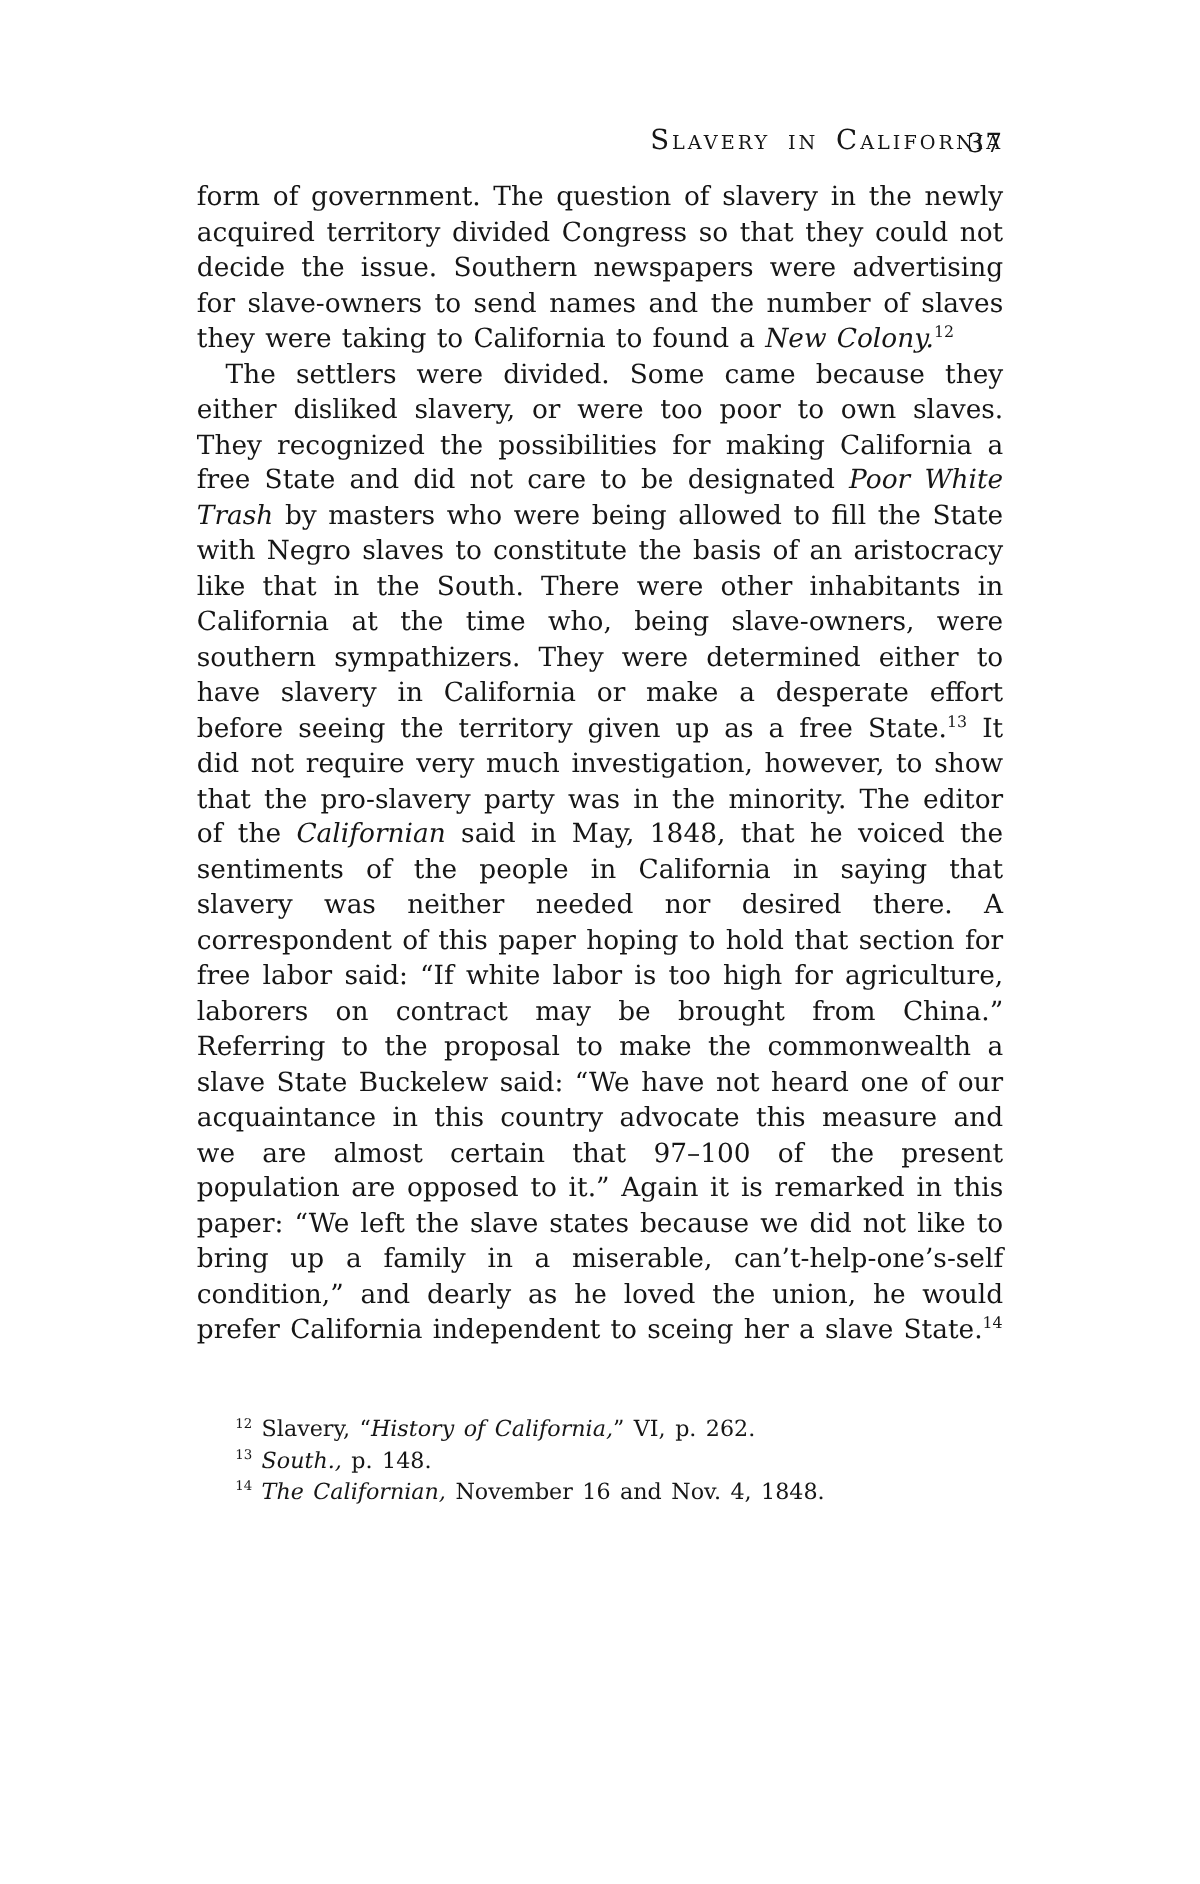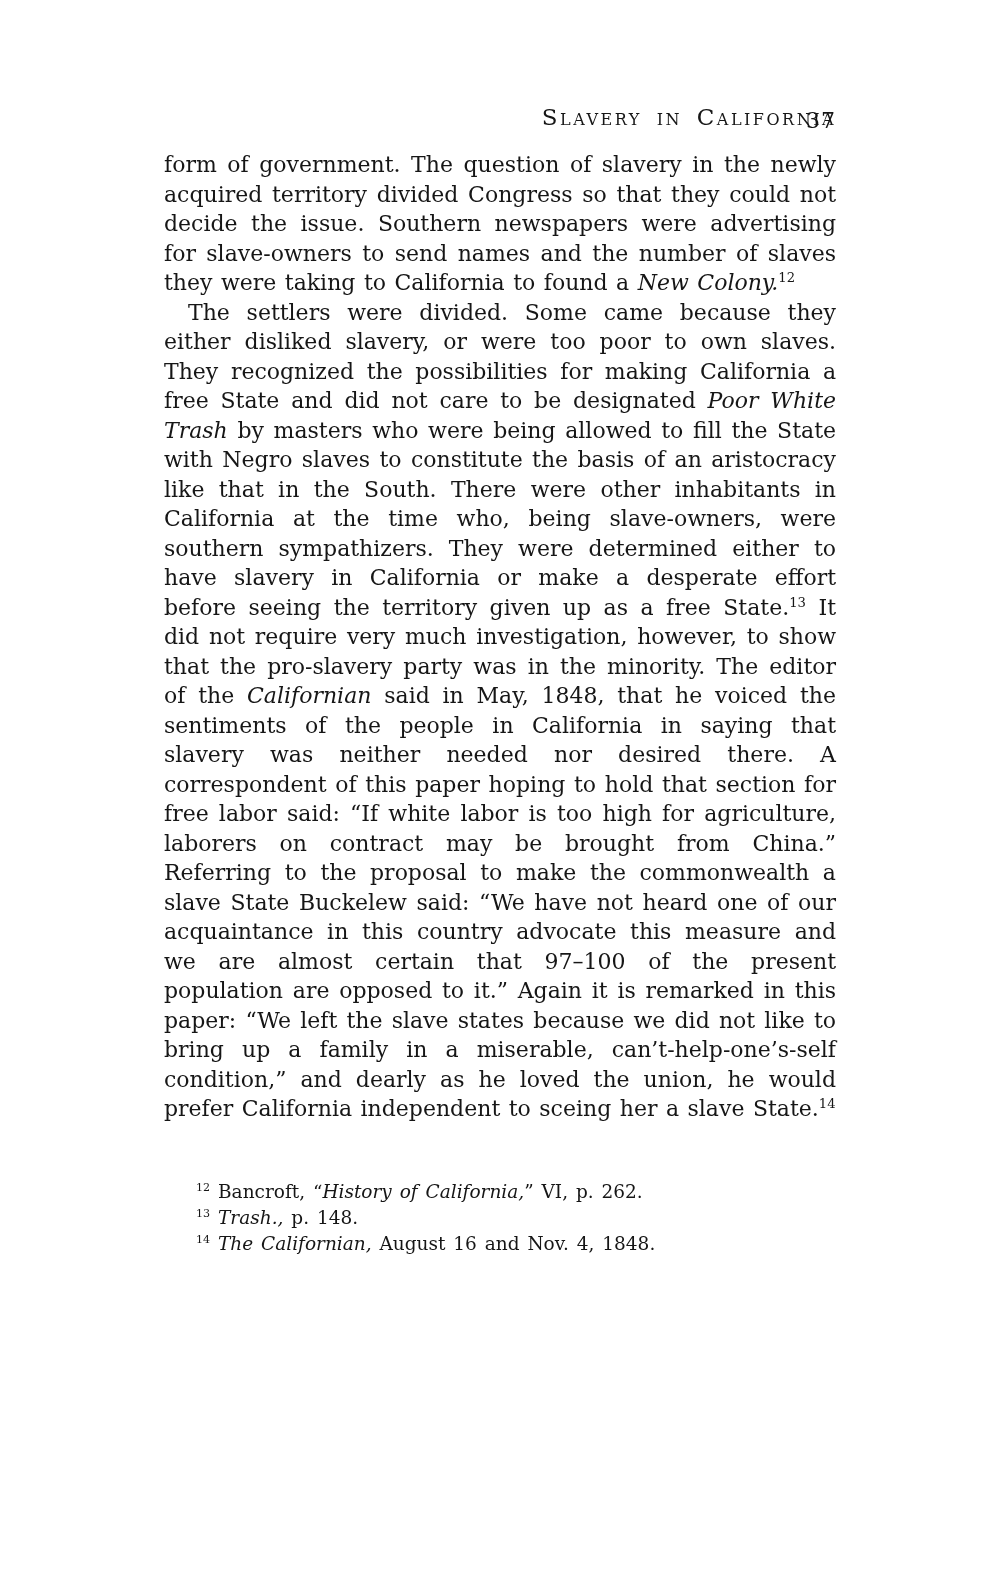--- a/index.html
+++ b/index.html
@@ -81,18 +81,18 @@
     <div class="running-head">Slavery in California</div>
     <div class="page-number">37</div>
   </div>
 
   <div class="body-text">
       <p><span>form of government.  The question of slavery in the newly acquired territory divided Congress so that they could not decide the issue.  Southern newspapers were advertising for slave-owners to send names and the number of slaves they were taking to California to found a </span><i>New Colony.</i><sup>12</sup></p>
       <p class="indent"><span>The settlers were divided.  Some came because they either disliked slavery, or were too poor to own slaves.  They recognized the possibilities for making California a free State and did not care to be designated </span><i>Poor White Trash</i><span> by masters who were being allowed to fill the State with Negro slaves to constitute the basis of an aristocracy like that in the South.  There were other inhabitants in California at the time who, being slave-owners, were southern sympathizers.  They were determined either to have slavery in California or make a desperate effort before seeing the territory given up as a free State.</span><sup>13</sup><span>  It did not require very much investigation, however, to show that the pro-slavery party was in the minority.  The editor of the </span><i>Californian</i><span> said in May, 1848, that he voiced the sentiments of the people in California in saying that slavery was neither needed nor desired there.  A correspondent of this paper hoping to hold that section for free labor said: “If white labor is too high for agriculture, laborers on contract may be brought from China.”  Referring to the proposal to make the commonwealth a slave State Buckelew said: “We have not heard one of our acquaintance in this country advocate this measure and we are almost certain that 97–100 of the present population are opposed to it.”  Again it is remarked in this paper: “We left the slave states because we did not like to bring up a family in a miserable, can’t-help-one’s-self condition,” and dearly as he loved the union, he would prefer California independent to sceing her a slave State.</span><sup>14</sup></p>
     </div>
 
   <div class="footnotes">
-      <p><sup>12</sup><span> Bancroft, “</span><i>History of California,</i><span>” VI, p. 262.</span></p>
-      <p><sup>13</sup><span> </span><i>Trash.,</i><span> p. 148.</span></p>
-      <p><sup>14</sup><span> </span><i>The Californian,</i><span> August 16 and Nov. 4, 1848.</span></p>
+      <p><sup>12</sup><span> Slavery, “</span><i>History of California,</i><span>” VI, p. 262.</span></p>
+      <p><sup>13</sup><span> </span><i>South.,</i><span> p. 148.</span></p>
+      <p><sup>14</sup><span> </span><i>The Californian,</i><span> November 16 and Nov. 4, 1848.</span></p>
     </div>
 
 </div>
 
 </body></html>

